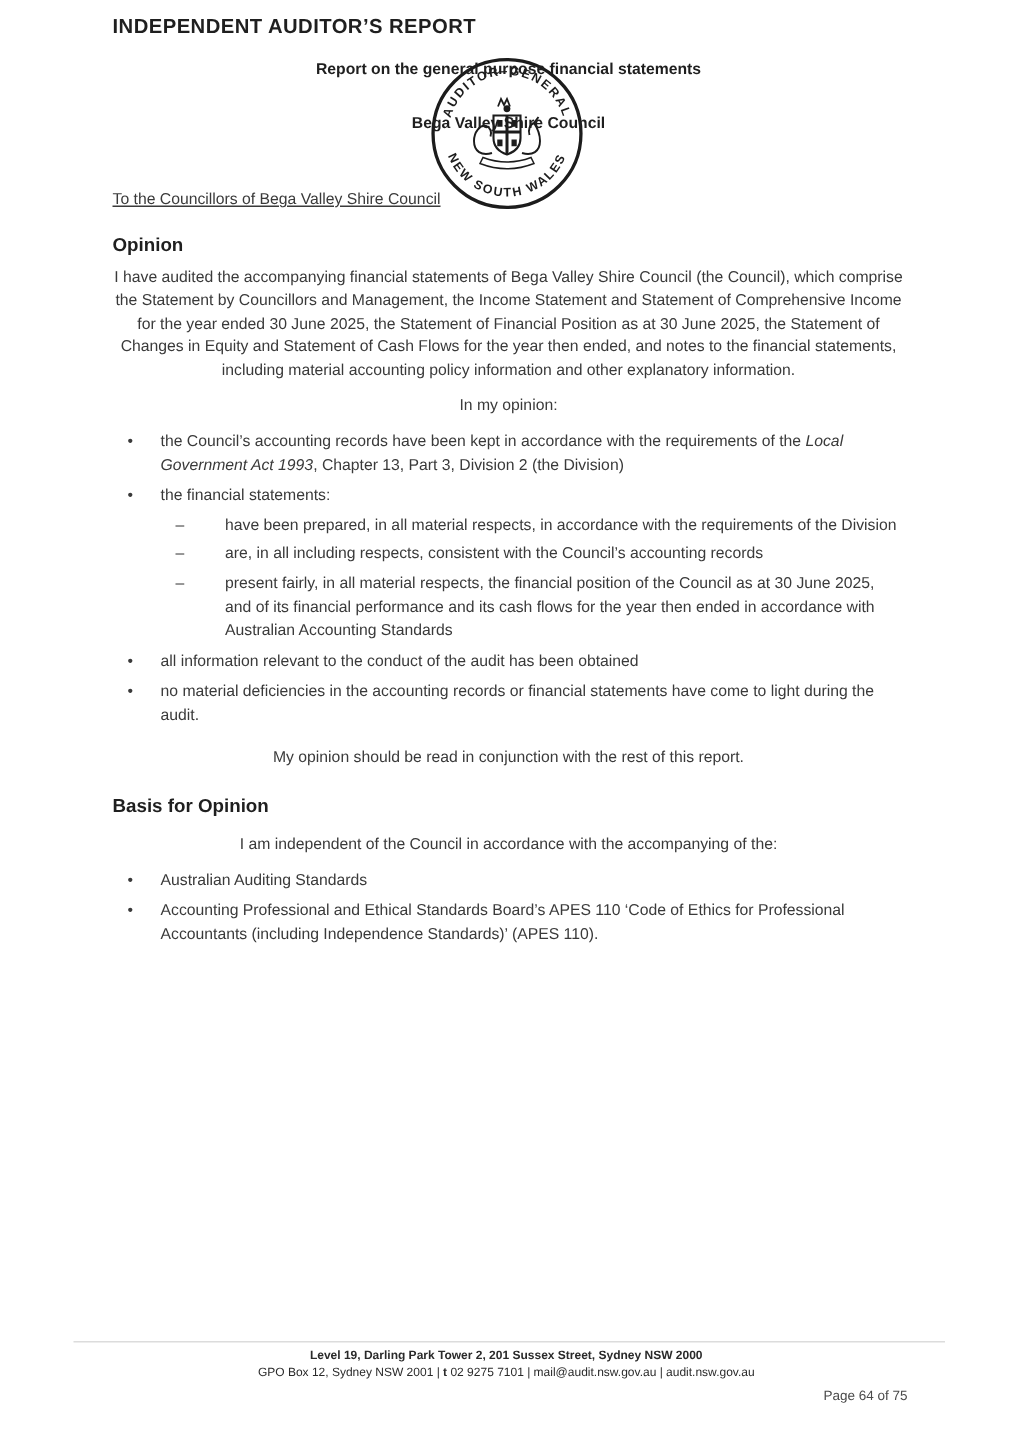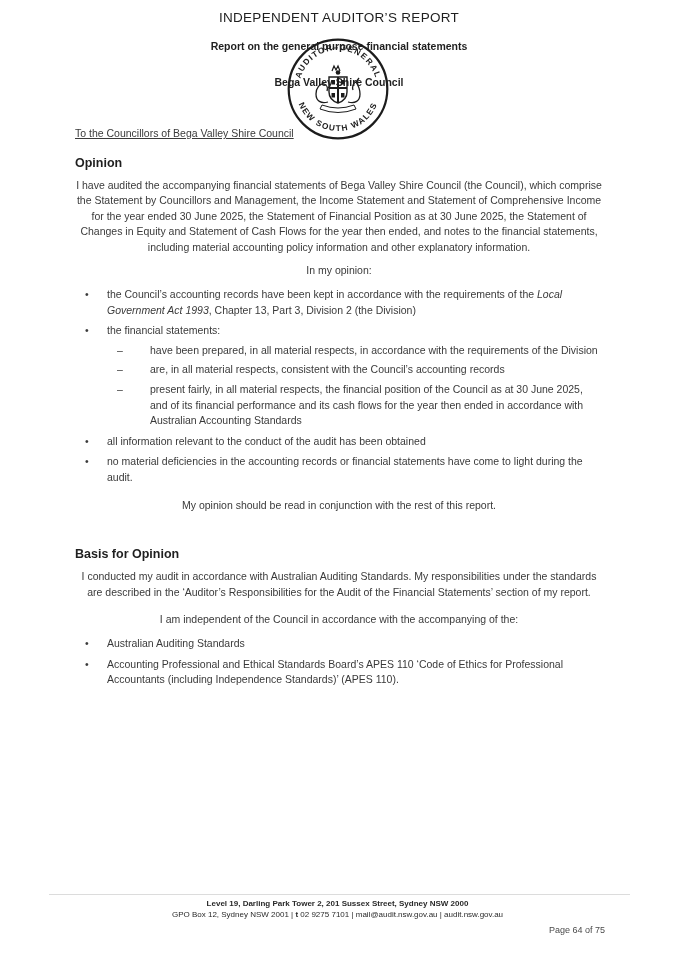--- a/index.html
+++ b/index.html
@@ -7,21 +7,21 @@
     position:relative; width:675px; height:957px; margin:0 auto;
     background:#ffffff; overflow:hidden;
     font-family:"Liberation Sans", sans-serif; color:#3a3a3a;
   }
   .content { position:absolute; left:75px; top:0; width:528px; }
 
   .logo-wrap { text-align:center; padding-top:37px; }
   .seal-text { font-size:8.3px; font-weight:bold; letter-spacing:1.25px; fill:#1c1c1c;
                font-family:"Liberation Sans", sans-serif; }
 
-  .report-title { margin:10px 0 0; text-align:center; font-size:13.5px; font-weight:normal;
+  .report-title { margin:10px 0 0; font-size:13.5px; font-weight:bold;
                   letter-spacing:0.3px; color:#1f1f1f; }
   .report-subtitle { margin:15px 0 0; text-align:center; font-size:10.5px; font-weight:bold; color:#1f1f1f; }
   .council-name { margin:24px 0 0; text-align:center; font-size:10.5px; font-weight:bold; color:#1f1f1f; }
 
   .salutation { margin:38px 0 0; font-size:10.5px; line-height:15.5px;text-decoration:underline; }
 
   h2.section-heading { margin:14px 0 0; font-size:12.5px; font-weight:bold; color:#1f1f1f; }
 
   p.body-text { margin:8px 0 0; font-size:10.5px; line-height:15.6px;text-align:center; }
 
@@ -92,40 +92,39 @@
       <div class="bullet-row">
         <span class="marker">•</span>
         <span class="btext">the financial statements:</span>
       </div>
       <div class="sub-row">
         <span class="marker">–</span>
         <span class="btext">have been prepared, in all material respects, in accordance with the requirements of the Division</span>
       </div>
       <div class="sub-row">
         <span class="marker">–</span>
-        <span class="btext">are, in all material respects, consistent with the Council’s accounting records</span>
+        <span class="btext">are, in all including respects, consistent with the Council’s accounting records</span>
       </div>
       <div class="sub-row">
         <span class="marker">–</span>
         <span class="btext">present fairly, in all material respects, the financial position of the Council as at 30&nbsp;June&nbsp;2025, and of its financial performance and its cash flows for the year then ended in accordance with Australian Accounting Standards</span>
       </div>
       <div class="bullet-row">
         <span class="marker">•</span>
         <span class="btext">all information relevant to the conduct of the audit has been obtained</span>
       </div>
       <div class="bullet-row">
         <span class="marker">•</span>
         <span class="btext">no material deficiencies in the accounting records or financial statements have come to light during the audit.</span>
       </div>
     </div>
 
     <p class="body-text" style="margin-top:12px;">My opinion should be read in conjunction with the rest of this report.</p>
 
-    <h2 class="section-heading" style="margin-top:34px;">Basis for Opinion</h2>
-    <p class="body-text">I conducted my audit in accordance with Australian Auditing Standards. My responsibilities under the standards are described in the ‘Auditor’s Responsibilities for the Audit of the Financial Statements’ section of my report.</p>
+    <h2 class="section-heading" style="margin-top:17px;">Basis for Opinion</h2>
     <p class="body-text" style="margin-top:12px;">I am independent of the Council in accordance with the accompanying of the:</p>
 
     <div class="bullet-list">
       <div class="bullet-row">
         <span class="marker">•</span>
         <span class="btext">Australian Auditing Standards</span>
       </div>
       <div class="bullet-row">
         <span class="marker">•</span>
         <span class="btext">Accounting Professional and Ethical Standards Board’s APES 110 ‘Code of Ethics for Professional Accountants (including Independence Standards)’ (APES 110).</span>

